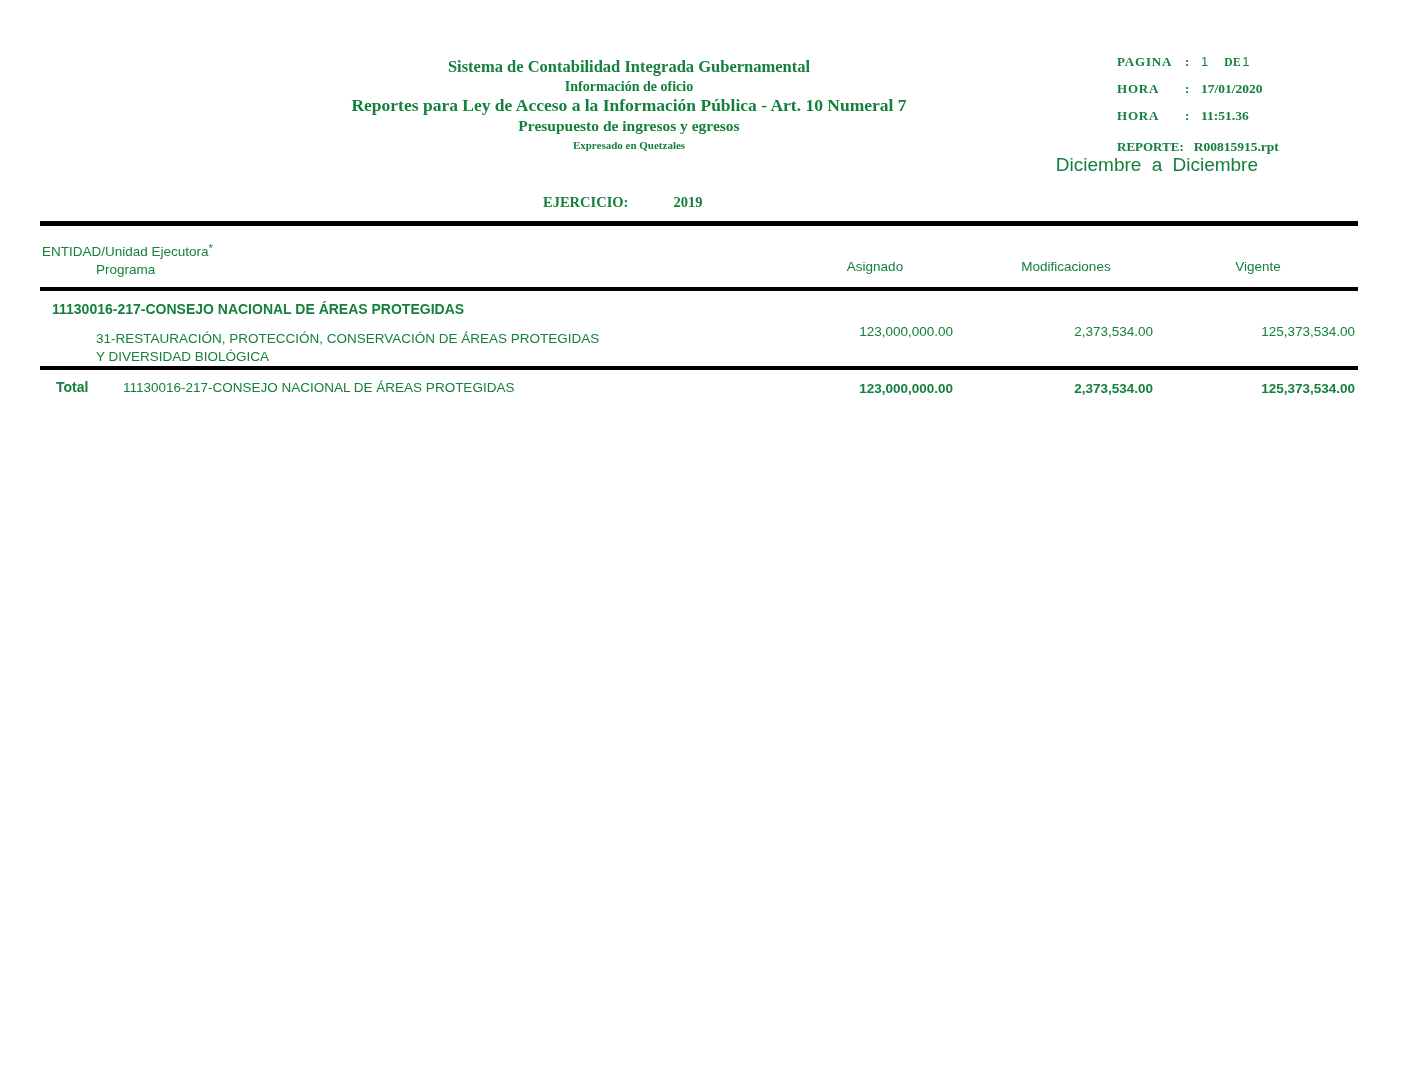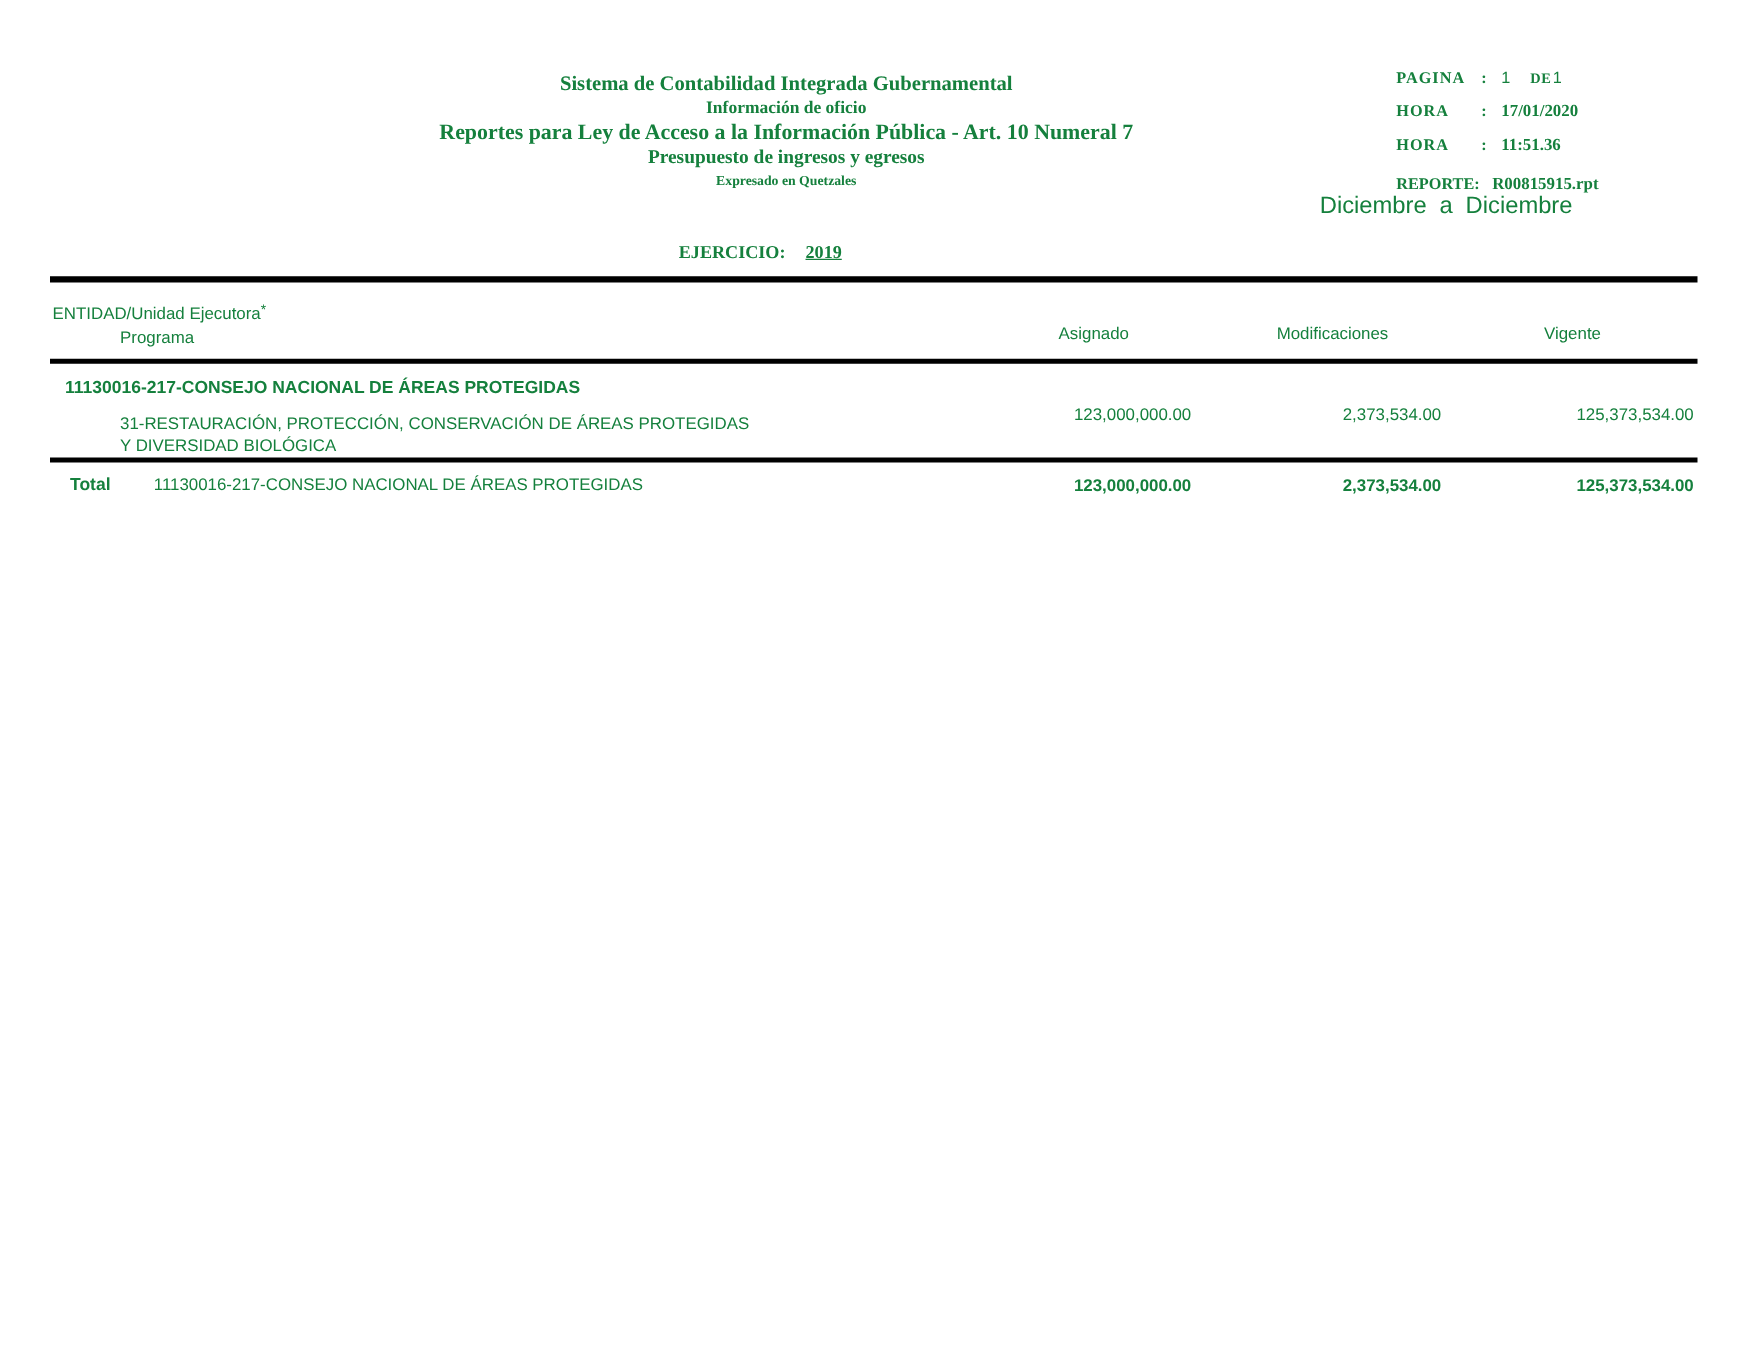--- a/index.html
+++ b/index.html
@@ -32,21 +32,21 @@
     word-spacing:5px;
     text-align:right;
   }
 
   
   .ejercicio {
     position:absolute; left:543px; top:194px;
     font-family:"Liberation Serif", serif;
     font-weight:bold; font-size:14.5px;
   }
-  .ejercicio .val { margin-left:16px;text-decoration:underline; }
+  .ejercicio .val { margin-left:45px; }
 
   
   .meta-row {
     position:absolute; left:1117px;
     font-family:"Liberation Serif", serif;
     font-weight:bold; font-size:13px;
     white-space:nowrap;
   }
   .meta-row .m-label { display:inline-block; width:68px; letter-spacing:0.8px; }
   .meta-row .m-sep { display:inline-block; width:16px; }

